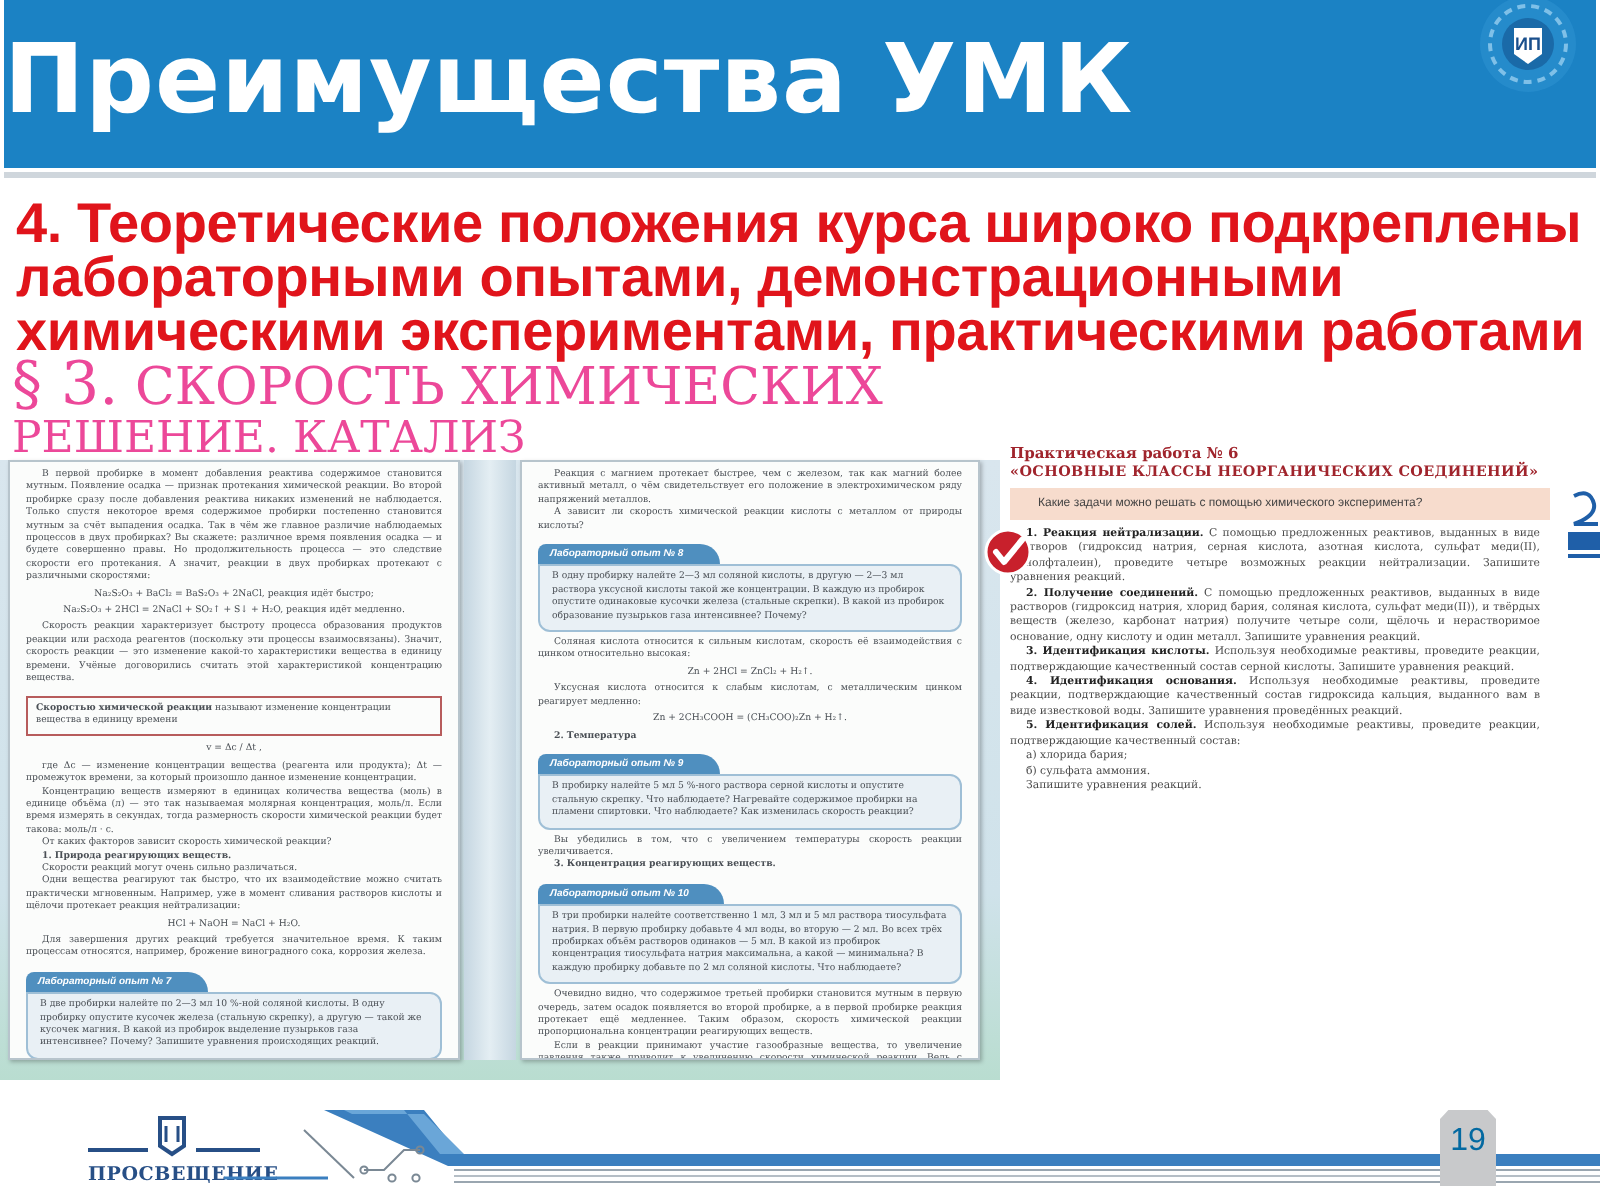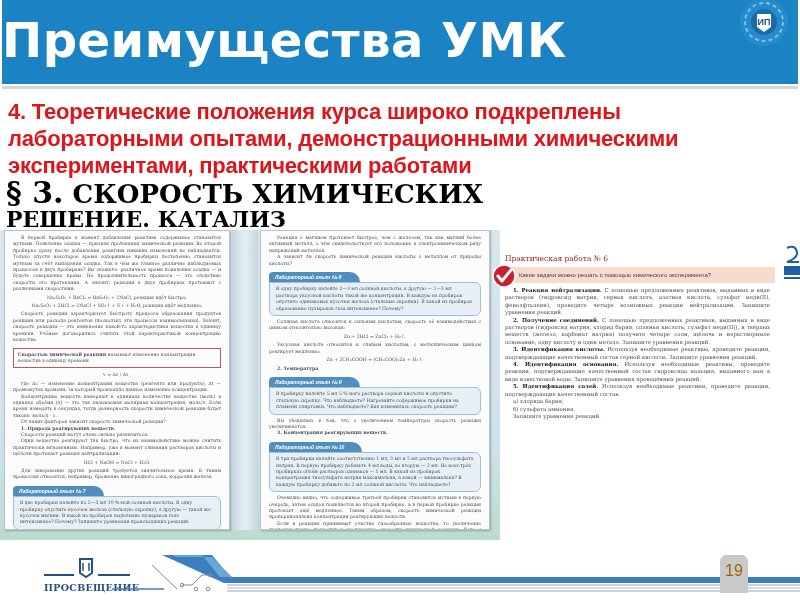--- a/index.html
+++ b/index.html
@@ -8,26 +8,26 @@
 
   
   .banner { position:absolute; left:2px; top:0; width:796px; height:84px; background:#1b82c4; }
   .banner-title { position:absolute; left:0; right:0; top:12px; text-align:left; color:#fff;
     font-family:"DejaVu Sans", sans-serif; font-weight:bold; font-size:48px; letter-spacing:0.5px; }
   .banner-underline { position:absolute; left:2px; top:86px; width:796px; height:3px; background:#cfd6dc; }
   .logo-ring { position:absolute; left:738px; top:0; width:52px; height:48px; }
 
   
   .subtitle { position:absolute; left:8px; top:98px; width:790px; color:#e0141b;
-    font-weight:bold; font-size:22px; line-height:27px; letter-spacing:-0.2px; }
+    font-weight:bold; font-size:28px; line-height:27px; letter-spacing:-0.2px; }
 
   
   .book { position:absolute; left:0; top:180px; width:800px; height:370px; }
   .chapter-title { position:absolute; left:6px; top:0px; font-family:"DejaVu Serif", serif;
-    color:#000000; font-weight:bold; line-height:25px; }
+    color:#ec4899; font-weight:normal; line-height:25px; }
   .chapter-title .l1 { font-size:26px; display:block; }
   .chapter-title .l1 .num { font-size:30px; }
   .chapter-title .l2 { font-size:22px; display:block; margin-top:0px; }
 
   .spread { position:absolute; left:0; top:50px; width:500px; height:310px;
     background:linear-gradient(180deg,#d9e6ee 0%,#cfe2ea 70%,#b9ddd0 100%); }
   .page { position:absolute; background:#fbfcfb; border:1px solid #b7c4cc; box-shadow:1px 1px 2px rgba(0,0,0,0.25);
     padding:4px 8px; font-family:"DejaVu Serif", serif; font-size:4.6px; line-height:6.4px; color:#4a4f55; overflow:hidden; }
   .page.left { left:4px; top:0; width:226px; height:300px; }
   .page.mid { left:260px; top:0; width:230px; height:300px; }
@@ -36,40 +36,40 @@
   .page p { text-indent:8px; text-align:justify; }
   .eq { text-align:center; margin:2px 0; }
   .defbox { border:1px solid #b75c5c; padding:3px 4px; margin:4px 0; }
   .lab { margin:5px 0 3px 0; }
   .lab-tab { display:inline-block; background:#4f8fbf; color:#fff; font-family:"Liberation Sans", sans-serif;
     font-style:italic; font-weight:bold; font-size:5px; padding:2px 18px 2px 6px; border-radius:4px 10px 0 0; }
   .lab-body { background:#e9f0f5; border:1px solid #9fbfd6; border-radius:0 6px 6px 6px; padding:3px 6px; }
 
   
   .practical { position:absolute; left:505px; top:42px; width:265px; font-family:"DejaVu Serif", serif; }
-  .pr-kicker { color:#a0242c; font-size:7.5px; font-weight:normal;margin-top:32px; }
+  .pr-kicker { color:#a0242c; font-size:7.5px; font-weight:bold; }
   .pr-title { color:#a0242c; font-size:7.2px; font-weight:bold; line-height:9px; letter-spacing:0.2px; }
   .pr-question { margin-top:4px; margin-left:0; background:#f7dccd; height:16px; line-height:16px;
     font-family:"Liberation Sans", sans-serif; font-size:6px; color:#444; padding-left:14px; width:270px; }
   .pr-body { margin-top:4px; font-size:5.4px; line-height:7.4px; color:#4a4a4a; text-align:justify; }
   .pr-body p { text-indent:8px; }
   .pr-body b { color:#222; }
   .pr-body .sub { text-indent:0; padding-left:8px; }
 
   .check-icon { position:absolute; left:492px; top:264px; width:24px; height:24px; }
   .side-icon { position:absolute; left:783px; top:244px; width:17px; height:38px; }
 
   
   .footer-logo { position:absolute; left:40px; top:555px; width:100px; height:40px; }
   .footer-brand { position:absolute; left:44px; top:582px; width:90px; text-align:center; font-family:"DejaVu Serif", serif;
     font-weight:bold; font-size:9.5px; color:#274f86; letter-spacing:0.3px; }
   .footer-lines { position:absolute; left:112px; top:555px; width:688px; height:40px; }
   .page-num-box { position:absolute; left:720px; top:555px; width:28px; height:38px; background:#c8c9cb;
     clip-path:polygon(15% 0,85% 0,100% 12%,100% 100%,0 100%,0 12%); }
-  .page-num { position:absolute; left:720px; top:562px; width:28px; text-align:center; font-size:16px; color:#a16207; }
+  .page-num { position:absolute; left:720px; top:562px; width:28px; text-align:center; font-size:16px; color:#0369a1; }
 </style>
 </head>
 <body>
 
 <div class="banner">
   <div class="banner-title">Преимущества УМК</div>
 </div>
 <div class="banner-underline"></div>
 <svg class="logo-ring" viewBox="0 0 52 48">
   <circle cx="26" cy="22" r="24" fill="#2a8fcf" opacity="0.7"></circle>
@@ -135,20 +135,21 @@
         <div class="lab-tab">Лабораторный опыт № 10</div>
         <div class="lab-body">В три пробирки налейте соответственно 1 мл, 3 мл и 5 мл раствора тиосульфата натрия. В первую пробирку добавьте 4 мл воды, во вторую — 2 мл. Во всех трёх пробирках объём растворов одинаков — 5 мл. В какой из пробирок концентрация тиосульфата натрия максимальна, а какой — минимальна? В каждую пробирку добавьте по 2 мл соляной кислоты. Что наблюдаете?</div>
       </div>
       <p>Очевидно видно, что содержимое третьей пробирки становится мутным в первую очередь, затем осадок появляется во второй пробирке, а в первой пробирке реакция протекает ещё медленнее. Таким образом, скорость химической реакции пропорциональна концентрации реагирующих веществ.</p>
       <p>Если в реакции принимают участие газообразные вещества, то увеличение давления также приводит к увеличению скорости химической реакции. Ведь с увеличением давления увеличивается и число частиц газа в единице объёма, что равносильно увеличению его концентрации.</p>
     </div>
   </div>
 
   <div class="practical">
     <div class="pr-kicker">Практическая работа № 6</div>
+    <div class="pr-title">«ОСНОВНЫЕ КЛАССЫ НЕОРГАНИЧЕСКИХ СОЕДИНЕНИЙ»</div>
     <div class="pr-question">Какие задачи можно решать с помощью химического эксперимента?</div>
     <div class="pr-body">
       <p><b>1. Реакция нейтрализации.</b><span> С помощью предложенных реактивов, выданных в виде растворов (гидроксид натрия, серная кислота, азотная кислота, сульфат меди(II), фенолфталеин), проведите четыре возможных реакции нейтрализации. Запишите уравнения реакций.</span></p>
       <p><b>2. Получение соединений.</b><span> С помощью предложенных реактивов, выданных в виде растворов (гидроксид натрия, хлорид бария, соляная кислота, сульфат меди(II)), и твёрдых веществ (железо, карбонат натрия) получите четыре соли, щёлочь и нерастворимое основание, одну кислоту и один металл. Запишите уравнения реакций.</span></p>
       <p><b>3. Идентификация кислоты.</b><span> Используя необходимые реактивы, проведите реакции, подтверждающие качественный состав серной кислоты. Запишите уравнения реакций.</span></p>
       <p><b>4. Идентификация основания.</b><span> Используя необходимые реактивы, проведите реакции, подтверждающие качественный состав гидроксида кальция, выданного вам в виде известковой воды. Запишите уравнения проведённых реакций.</span></p>
       <p><b>5. Идентификация солей.</b><span> Используя необходимые реактивы, проведите реакции, подтверждающие качественный состав:</span></p>
       <p class="sub">а) хлорида бария;</p>
       <p class="sub">б) сульфата аммония.</p>
       <p>Запишите уравнения реакций.</p>

